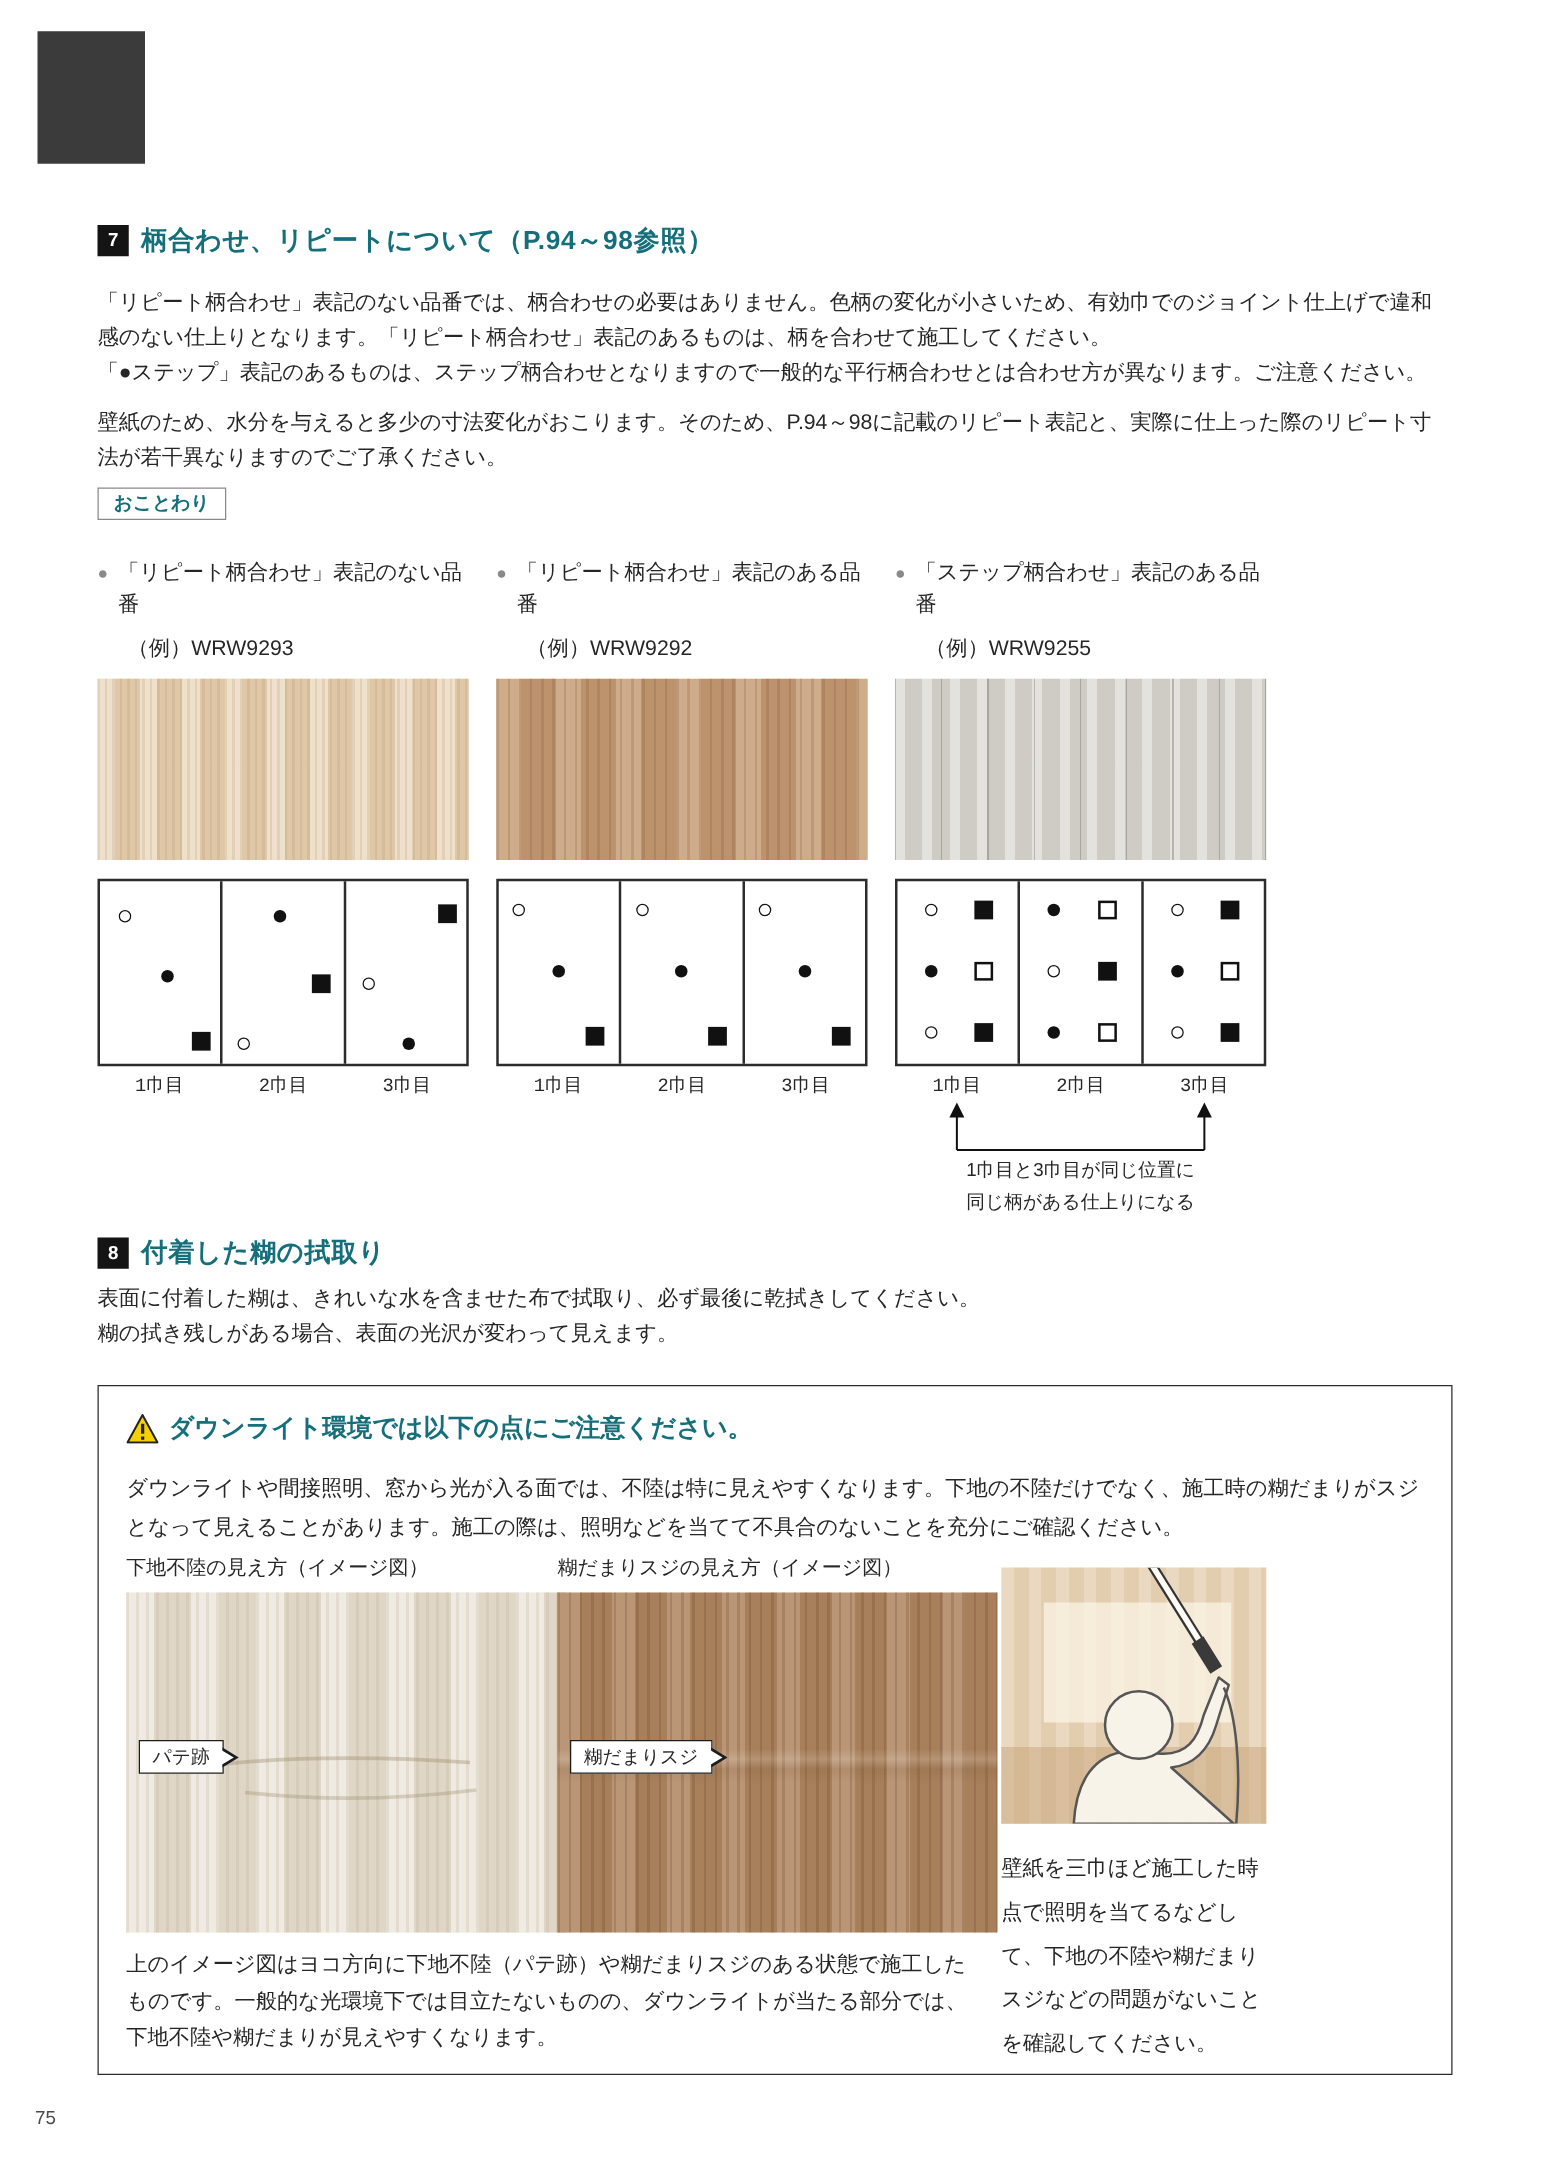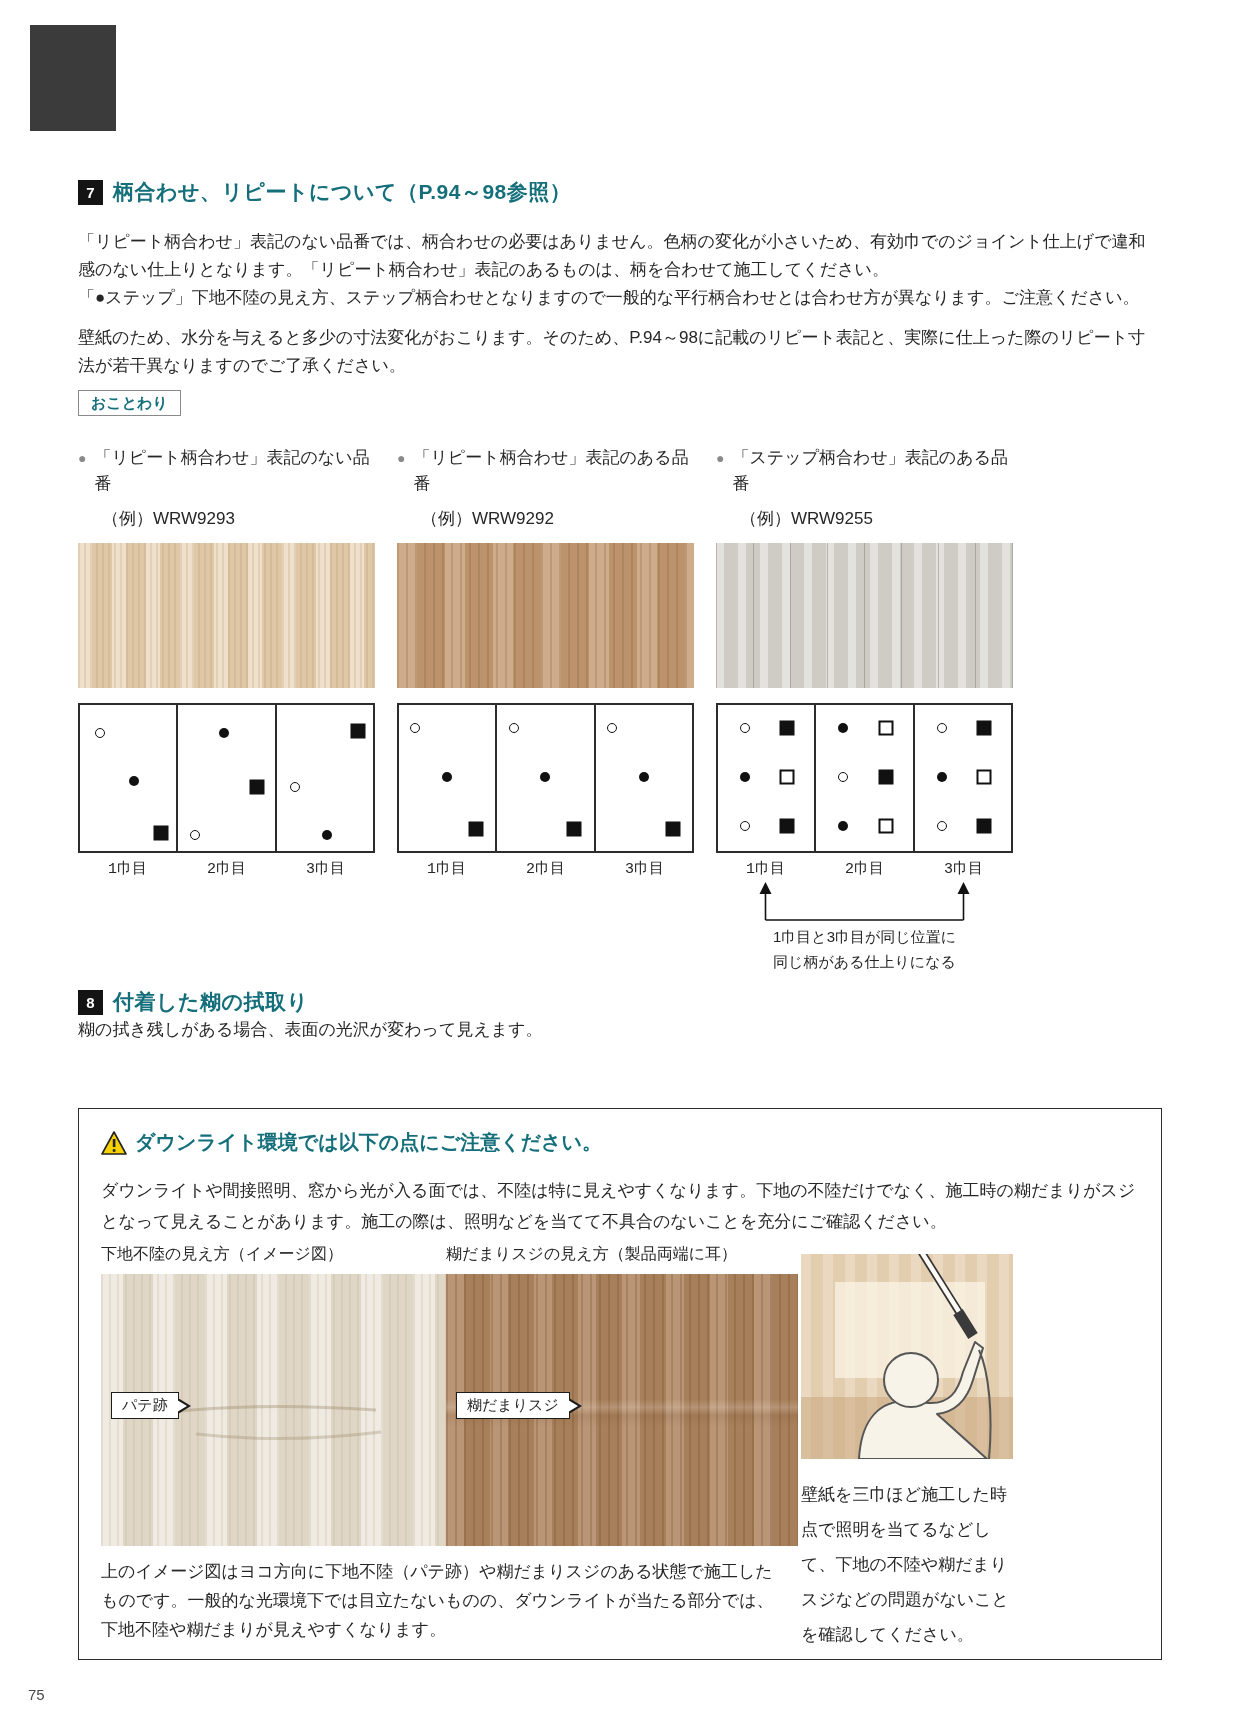--- a/index.html
+++ b/index.html
@@ -109,21 +109,21 @@
 <div class="page">
 
   <div class="corner-tab"></div>
 
   <div class="sec7">
     <div class="sec-header">
       <span class="sec-num">7</span>
       <span class="sec-title">柄合わせ、リピートについて（P.94～98参照）</span>
     </div>
     <p class="body-text p1">「リピート柄合わせ」表記のない品番では、柄合わせの必要はありません。色柄の変化が小さいため、有効巾でのジョイント仕上げで違和感のない仕上りとなります。「リピート柄合わせ」表記のあるものは、柄を合わせて施工してください。</p>
-    <p class="body-text">「●ステップ」下地不陸の見え方、ステップ柄合わせとなりますので一般的な平行柄合わせとは合わせ方が異なります。ご注意ください。</p>
+    <p class="body-text">「●ステップ」表記のあるものは、ステップ柄合わせとなりますので一般的な平行柄合わせとは合わせ方が異なります。ご注意ください。</p>
     <p class="body-text p3">壁紙のため、水分を与えると多少の寸法変化がおこります。そのため、P.94～98に記載のリピート表記と、実際に仕上った際のリピート寸法が若干異なりますのでご了承ください。</p>
     <div class="note-row">
       <span class="note-label">おことわり</span>
     </div>
   </div>
 
   <div class="columns">
 
     <div class="col">
       <div class="col-header">
@@ -238,36 +238,37 @@
       </div>
     </div>
 
   </div>
 
   <div class="sec8">
     <div class="sec-header">
       <span class="sec-num">8</span>
       <span class="sec-title">付着した糊の拭取り</span>
     </div>
+    <p class="body-text">表面に付着した糊は、きれいな水を含ませた布で拭取り、必ず最後に乾拭きしてください。</p>
     <p class="body-text" style="margin-top:0;">糊の拭き残しがある場合、表面の光沢が変わって見えます。</p>
   </div>
 
   <div class="warnbox">
     <div class="warn-title-row">
       <svg width="26" height="24" viewBox="0 0 26 24">
         <path d="M13 1 L25 23 L1 23 Z" fill="#f6d100" stroke="#222" stroke-width="1.6" stroke-linejoin="round"></path>
         <rect x="11.8" y="8" width="2.6" height="8" fill="#222"></rect>
         <rect x="11.8" y="18.2" width="2.6" height="2.6" fill="#222"></rect>
       </svg>
       <span class="warn-title">ダウンライト環境では以下の点にご注意ください。</span>
     </div>
     <p class="warn-intro">ダウンライトや間接照明、窓から光が入る面では、不陸は特に見えやすくなります。下地の不陸だけでなく、施工時の糊だまりがスジとなって見えることがあります。施工の際は、照明などを当てて不具合のないことを充分にご確認ください。</p>
 
     <div class="fig-caption cap1">下地不陸の見え方（イメージ図）</div>
-    <div class="fig-caption cap2">糊だまりスジの見え方（製品両端に耳）</div>
+    <div class="fig-caption cap2">糊だまりスジの見え方（イメージ図）</div>
 
     <div class="fig fig1">
       <svg class="ripple" width="320" height="272" viewBox="0 0 320 272">
         <path d="M70 138 Q 160 128 275 136" fill="none" stroke="rgba(150,128,96,.35)" stroke-width="3"></path>
         <path d="M95 160 Q 185 170 280 158" fill="none" stroke="rgba(150,128,96,.30)" stroke-width="3"></path>
       </svg>
       <div class="callout">パテ跡</div>
     </div>
 
     <div class="fig fig2">

